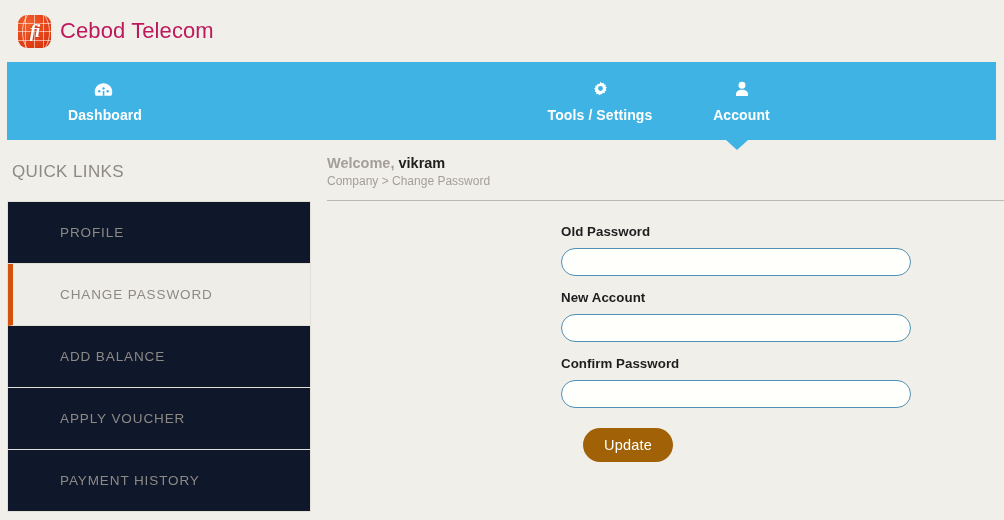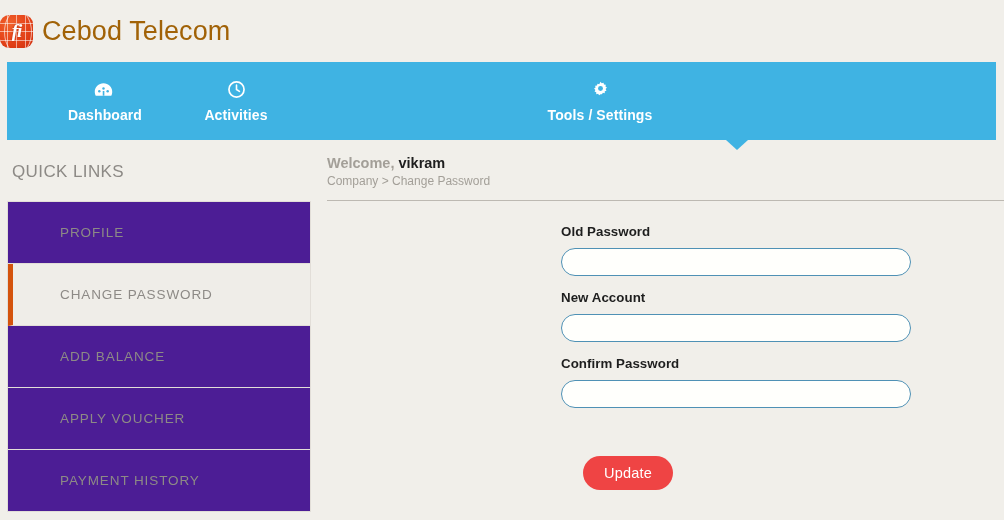--- a/index.html
+++ b/index.html
@@ -14,20 +14,21 @@
     overflow: hidden;
     position: relative;
   }
 
   
   .brand-header {
     height: 62px;
     background: #f1efea;
     display: flex;
     align-items: center;
+    padding-left: 18px;
     box-sizing: border-box;
   }
   .brand-logo {
     width: 33px;
     height: 33px;
     border-radius: 9px;
     background: radial-gradient(circle at 32% 28%, #f0622c 0%, #e8481c 45%, #cf2d0c 100%);
     position: relative;
     overflow: hidden;
     flex: 0 0 auto;
@@ -55,22 +56,22 @@
     justify-content: center;
     color: #ffffff;
     font-family: "Liberation Serif", serif;
     font-size: 19px;
     font-weight: bold;
     font-style: italic;
     text-shadow: 0 0 2px rgba(160,30,0,0.8);
     letter-spacing: -1px;
   }
   .brand-name {
-    font-size: 27px;
-    color: #a16207;
+    font-size: 22px;
+    color: #be185d;
     font-weight: normal;
     letter-spacing: 0.1px;
   }
 
   
   .navbar-wrap {
     position: relative;
     height: 80px;
   }
   .navbar {
@@ -144,21 +145,21 @@
     border-bottom: none;
     background: #fdfdfa;
   }
   .ql-item {
     position: relative;
     height: 62px;
     display: flex;
     align-items: center;
     padding-left: 52px;
     box-sizing: border-box;
-    background: #4c1d95;
+    background: #0f172a;
     border-bottom: 1px solid #e2ded8;
     cursor: pointer;
     font-size: 13.5px;
     letter-spacing: 0.9px;
     color: #8d8a86;
     font-weight: normal;
   }
   .ql-item.active {
     background: #efedE8;
     border-left: 5px solid #d4530c;
@@ -218,30 +219,29 @@
     background: #fffffc;
     padding: 0 14px;
     font-family: "Liberation Sans", sans-serif;
     font-size: 13px;
     color: #222;
     outline: none;
   }
   .btn-row { margin-top: 20px; padding-left: 22px; }
   .btn-update {
     border: none;
-    background: #ef4444;
+    background: #a16207;
     color: #ffffff;
     font-family: "Liberation Sans", sans-serif;
     font-size: 14.5px;
     font-weight: normal;
     border-radius: 19px;
     padding: 9px 21px;
     cursor: pointer;
     letter-spacing: 0.2px;
-    margin-top: 28px;
   }
 </style>
 </head>
 <body>
 
 <div class="brand-header">
   <div class="brand-logo">
     <div class="grid-v" style="left:7px"></div>
     <div class="grid-v" style="left:16px"></div>
     <div class="grid-v" style="left:25px"></div>
@@ -263,41 +263,41 @@
             <path fill="#ffffff" d="M10 1C4.9 1 0.8 5 0.8 10c0 1.5 0.4 2.9 1 4.1h16.4c0.6-1.2 1-2.6 1-4.1C19.2 5 15.1 1 10 1z"></path>
             <circle cx="5.6" cy="9.2" r="1.3" fill="#3fb3e3"></circle>
             <circle cx="10" cy="6.4" r="1.3" fill="#3fb3e3"></circle>
             <circle cx="14.4" cy="9.2" r="1.3" fill="#3fb3e3"></circle>
             <rect x="9.2" y="9" width="1.7" height="5" fill="#3fb3e3"></rect>
           </svg>
       </span>
       <span class="nav-label">Dashboard</span>
     </div>
 
-    <div class="nav-item" style="position:absolute;left:182px;width:94px;">
-      <span class="nav-icon">
-        <svg width="17" height="17" viewBox="0 0 18 18">
-            <circle cx="9" cy="9" r="8" fill="none" stroke="#ffffff" stroke-width="1.8"></circle>
-            <path d="M9 4.4V9l3.1 2" stroke="#ffffff" stroke-width="1.7" fill="none" stroke-linecap="round"></path>
-          </svg>
-      </span>
-      <span class="nav-label">Activities</span>
-    </div>
 
 
     <div class="nav-item" style="position:absolute;left:521px;width:144px;">
       <span class="nav-icon">
         <svg width="17" height="17" viewBox="0 0 18 18">
             <path fill="#ffffff" d="M9 0.9l1.3 1.5 1.9-0.6 0.5 1.9 2 0.2-0.5 1.9 1.6 1.2-1.4 1.4 0.9 1.8-1.8 0.7 0 2-1.9-0.4-1.2 1.6L9 13.9l-1.4 1.2-1.2-1.6-1.9 0.4 0-2-1.8-0.7L3.6 9.4 2.2 8l1.6-1.2-0.5-1.9 2-0.2 0.5-1.9 1.9 0.6L9 0.9z"></path>
             <circle cx="9" cy="8" r="2.6" fill="#3fb3e3"></circle>
           </svg>
       </span>
       <span class="nav-label">Tools / Settings</span>
     </div>
 
+    <div class="nav-item" style="position:absolute;left:688px;width:93px;">
+      <span class="nav-icon">
+        <svg width="16" height="17" viewBox="0 0 16 18">
+            <circle cx="8" cy="4.6" r="3.7" fill="#ffffff"></circle>
+            <path fill="#ffffff" d="M8 9.2c-4 0-6.4 2.2-6.4 4.6V16h12.8v-2.2C14.4 11.4 12 9.2 8 9.2z"></path>
+          </svg>
+      </span>
+      <span class="nav-label">Account</span>
+    </div>
 
   </div>
   <div class="nav-caret" style="left:726px;"></div>
 </div>
 
 <div class="body-split">
 
   <div class="sidebar">
     <div class="quick-links-title">QUICK LINKS</div>
     <div class="ql-panel">

